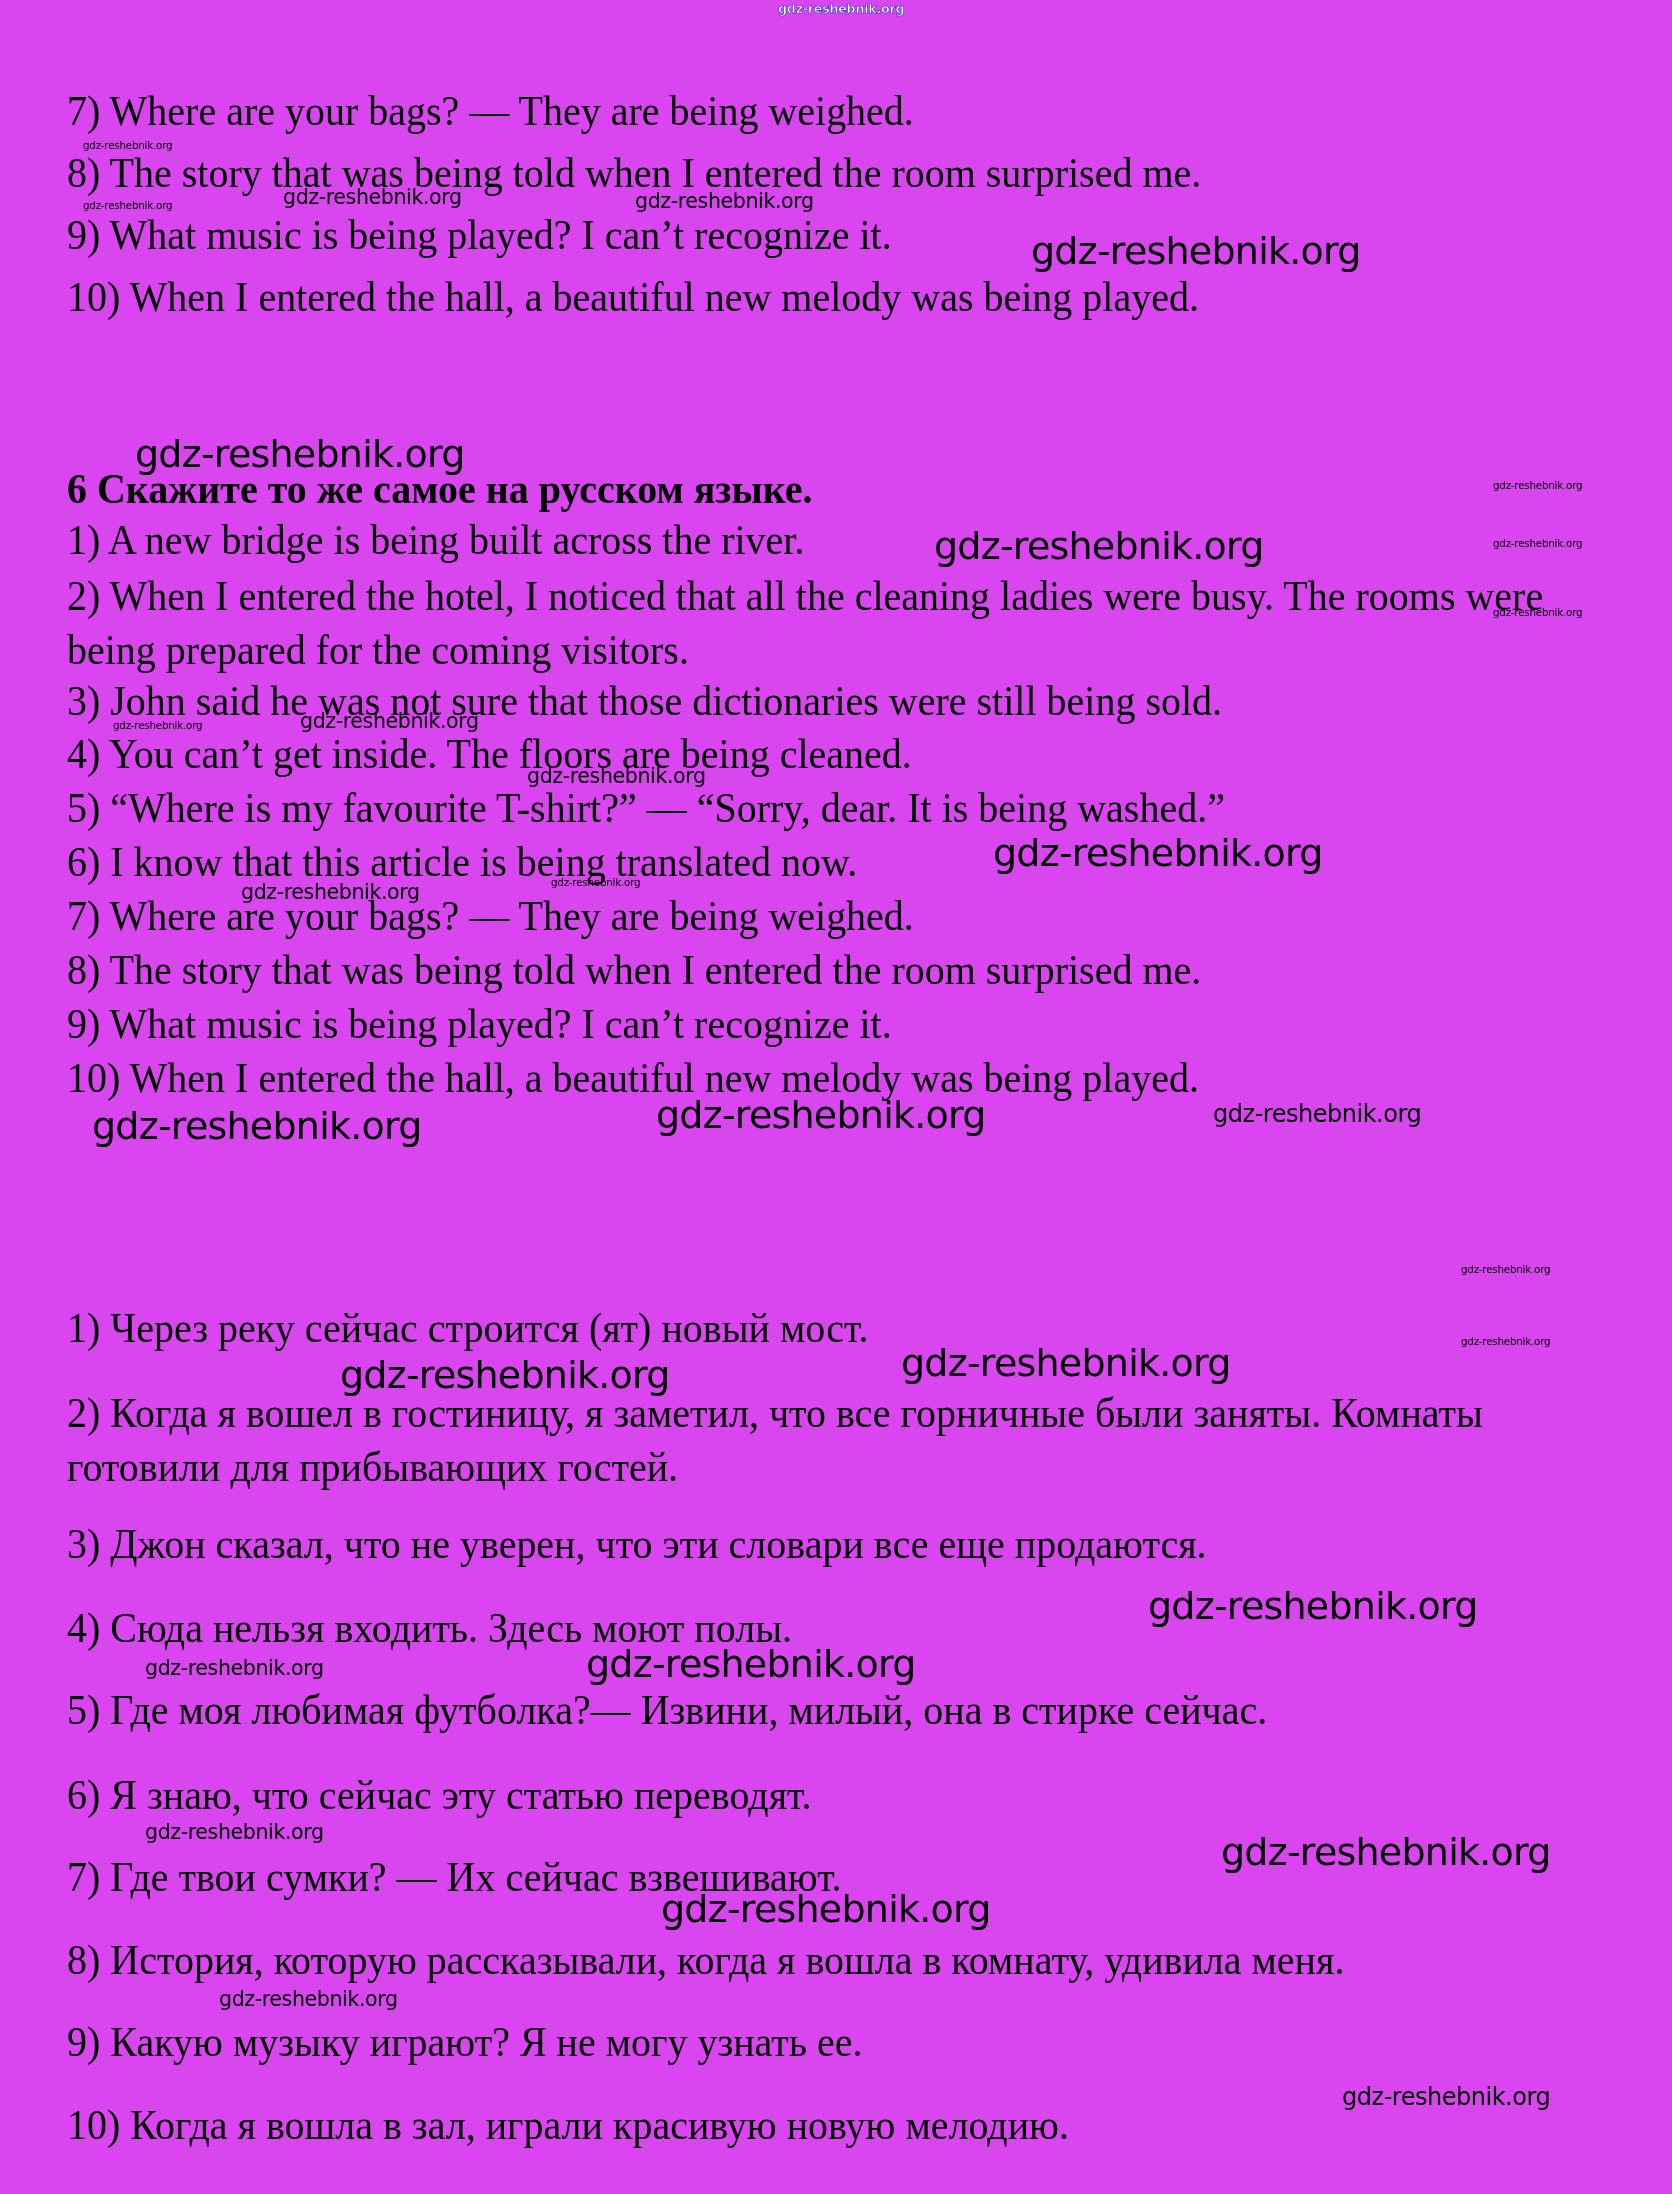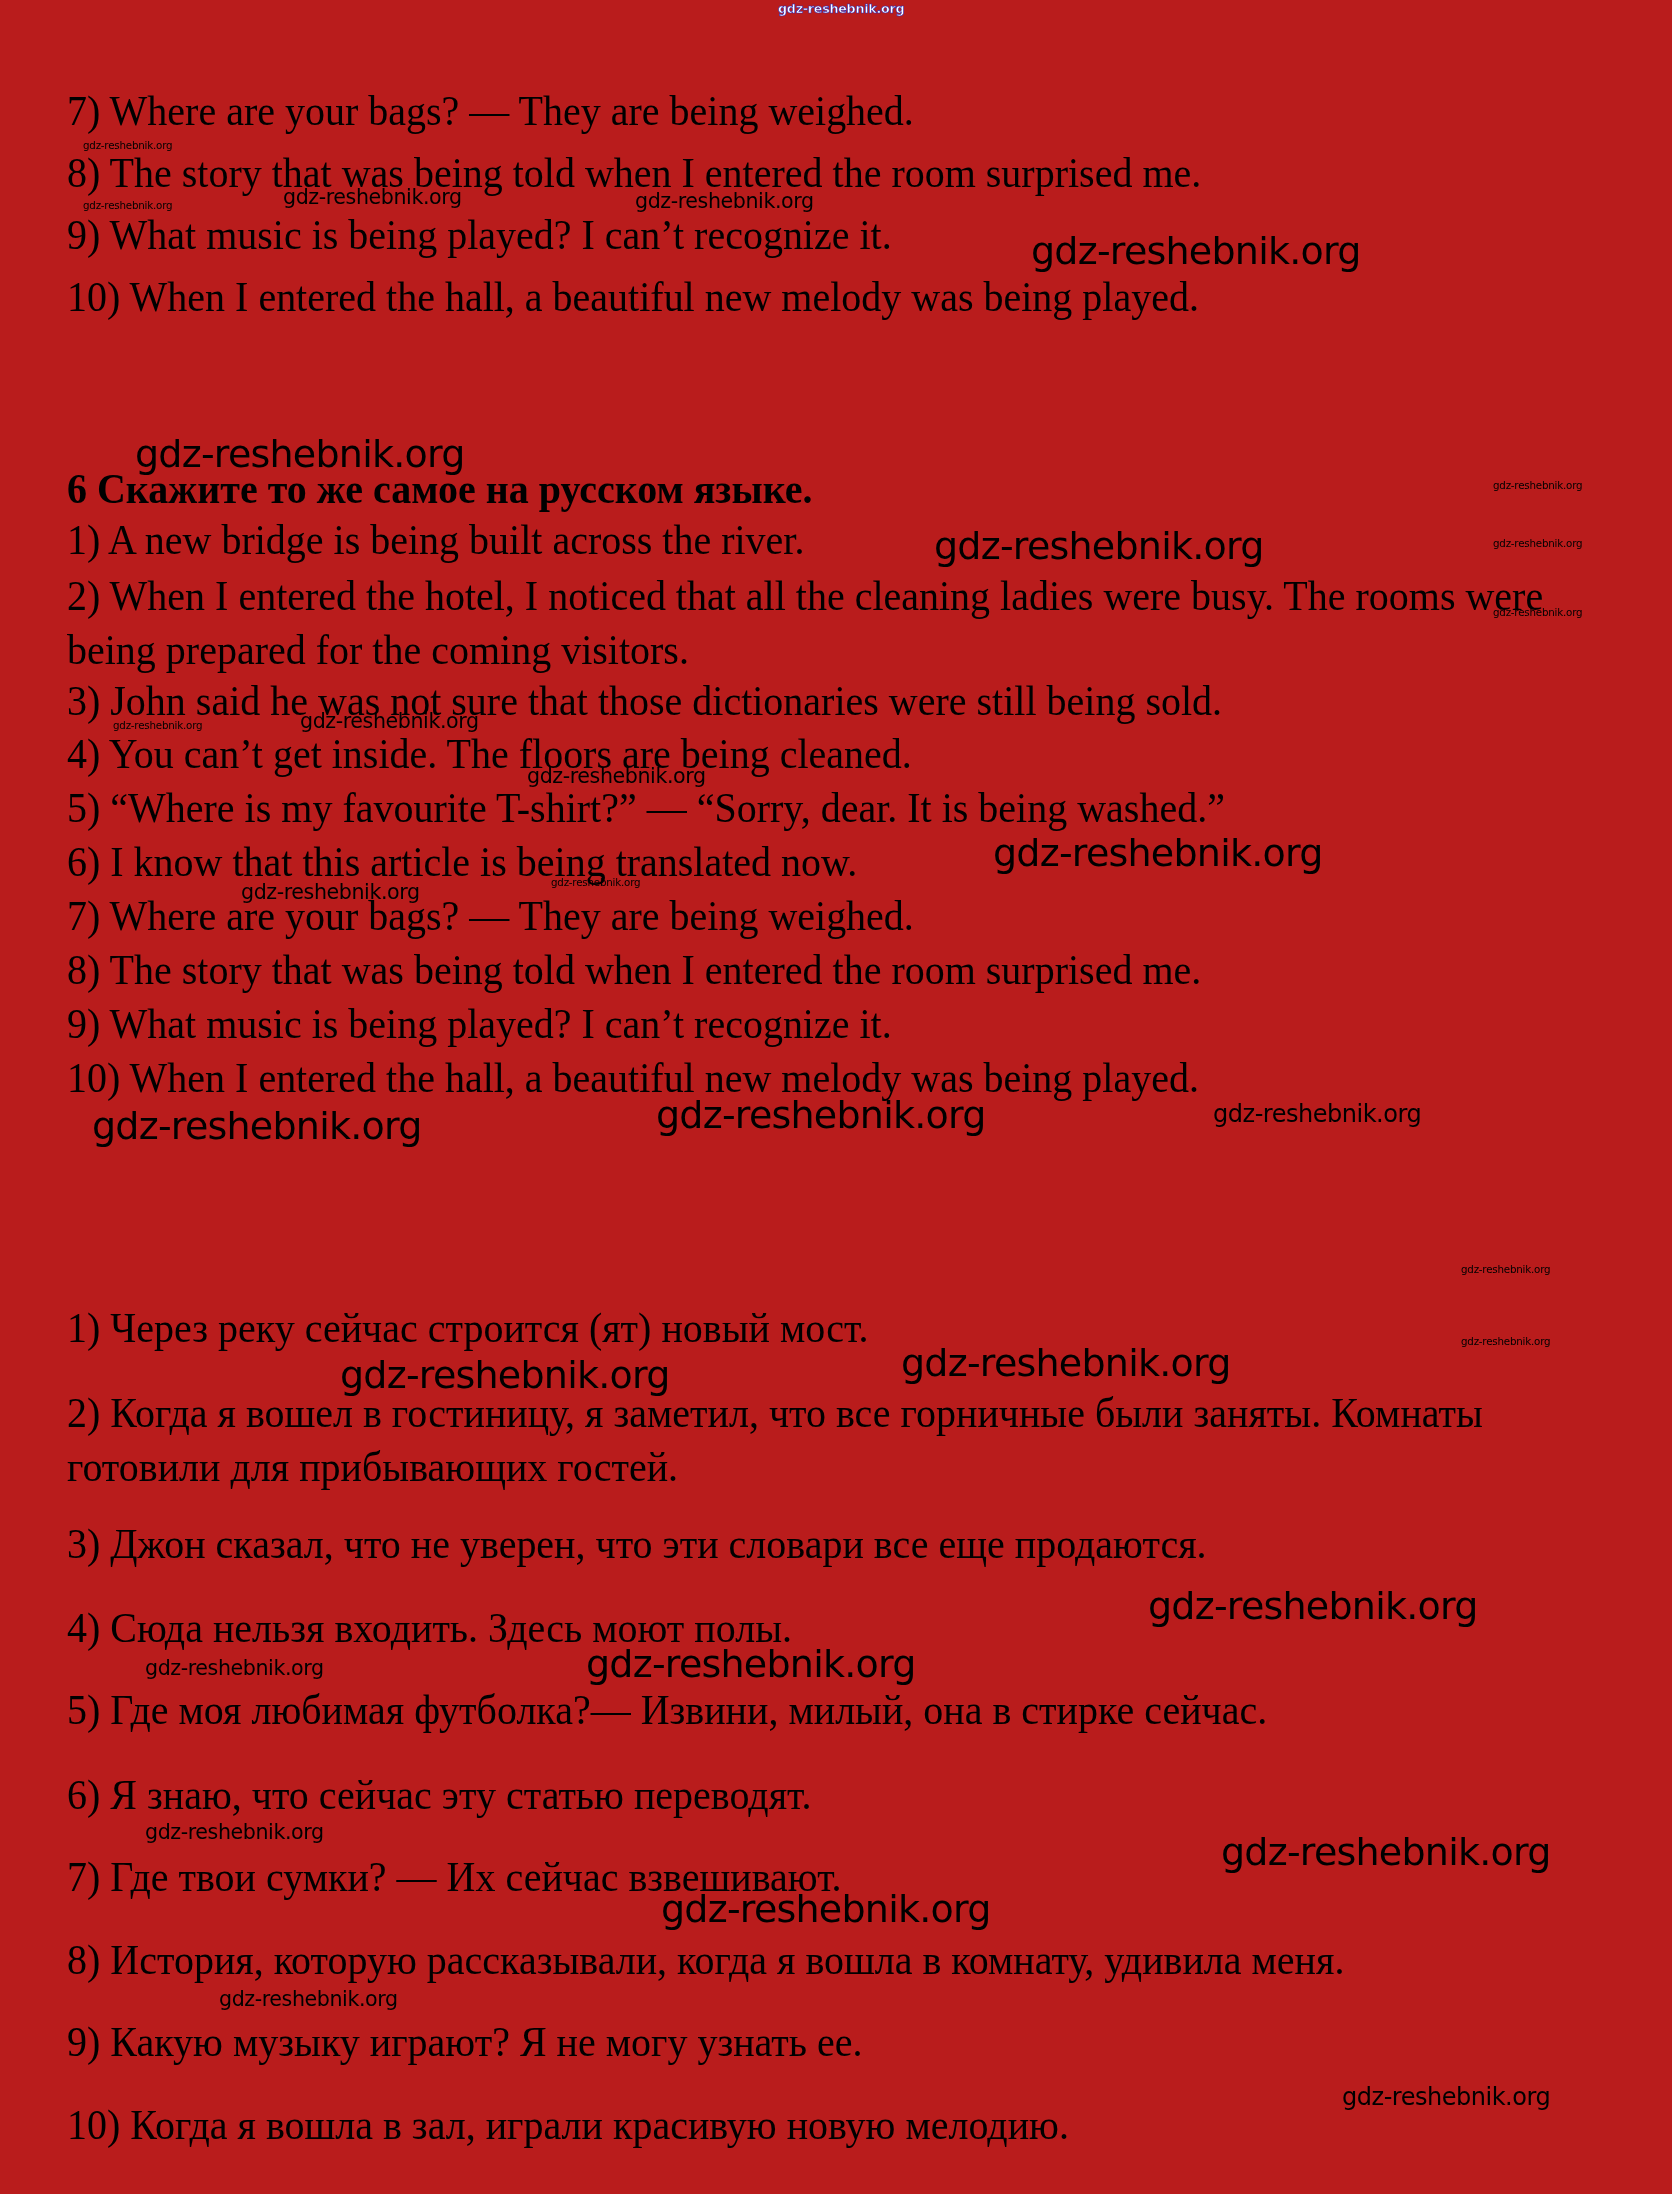--- a/index.html
+++ b/index.html
@@ -1,20 +1,20 @@
 <!DOCTYPE html>
 <html style="font-size:12.7px"><head>
 <meta charset="utf-8">
 <style>
   html, body { margin: 0; padding: 0; background: #ffffff; }
   #page {
     position: relative;
     width: 1672px;
     height: 2194px;
-    background: #b91c1c;
+    background: #d946ef;
     overflow: hidden;
     font-family: "Liberation Serif", "DejaVu Serif", serif;
     color: #000;
   }
   .line {
     position: absolute;
     left: 67px;
     font-size: 43px;
     line-height: 1;
     white-space: nowrap;

